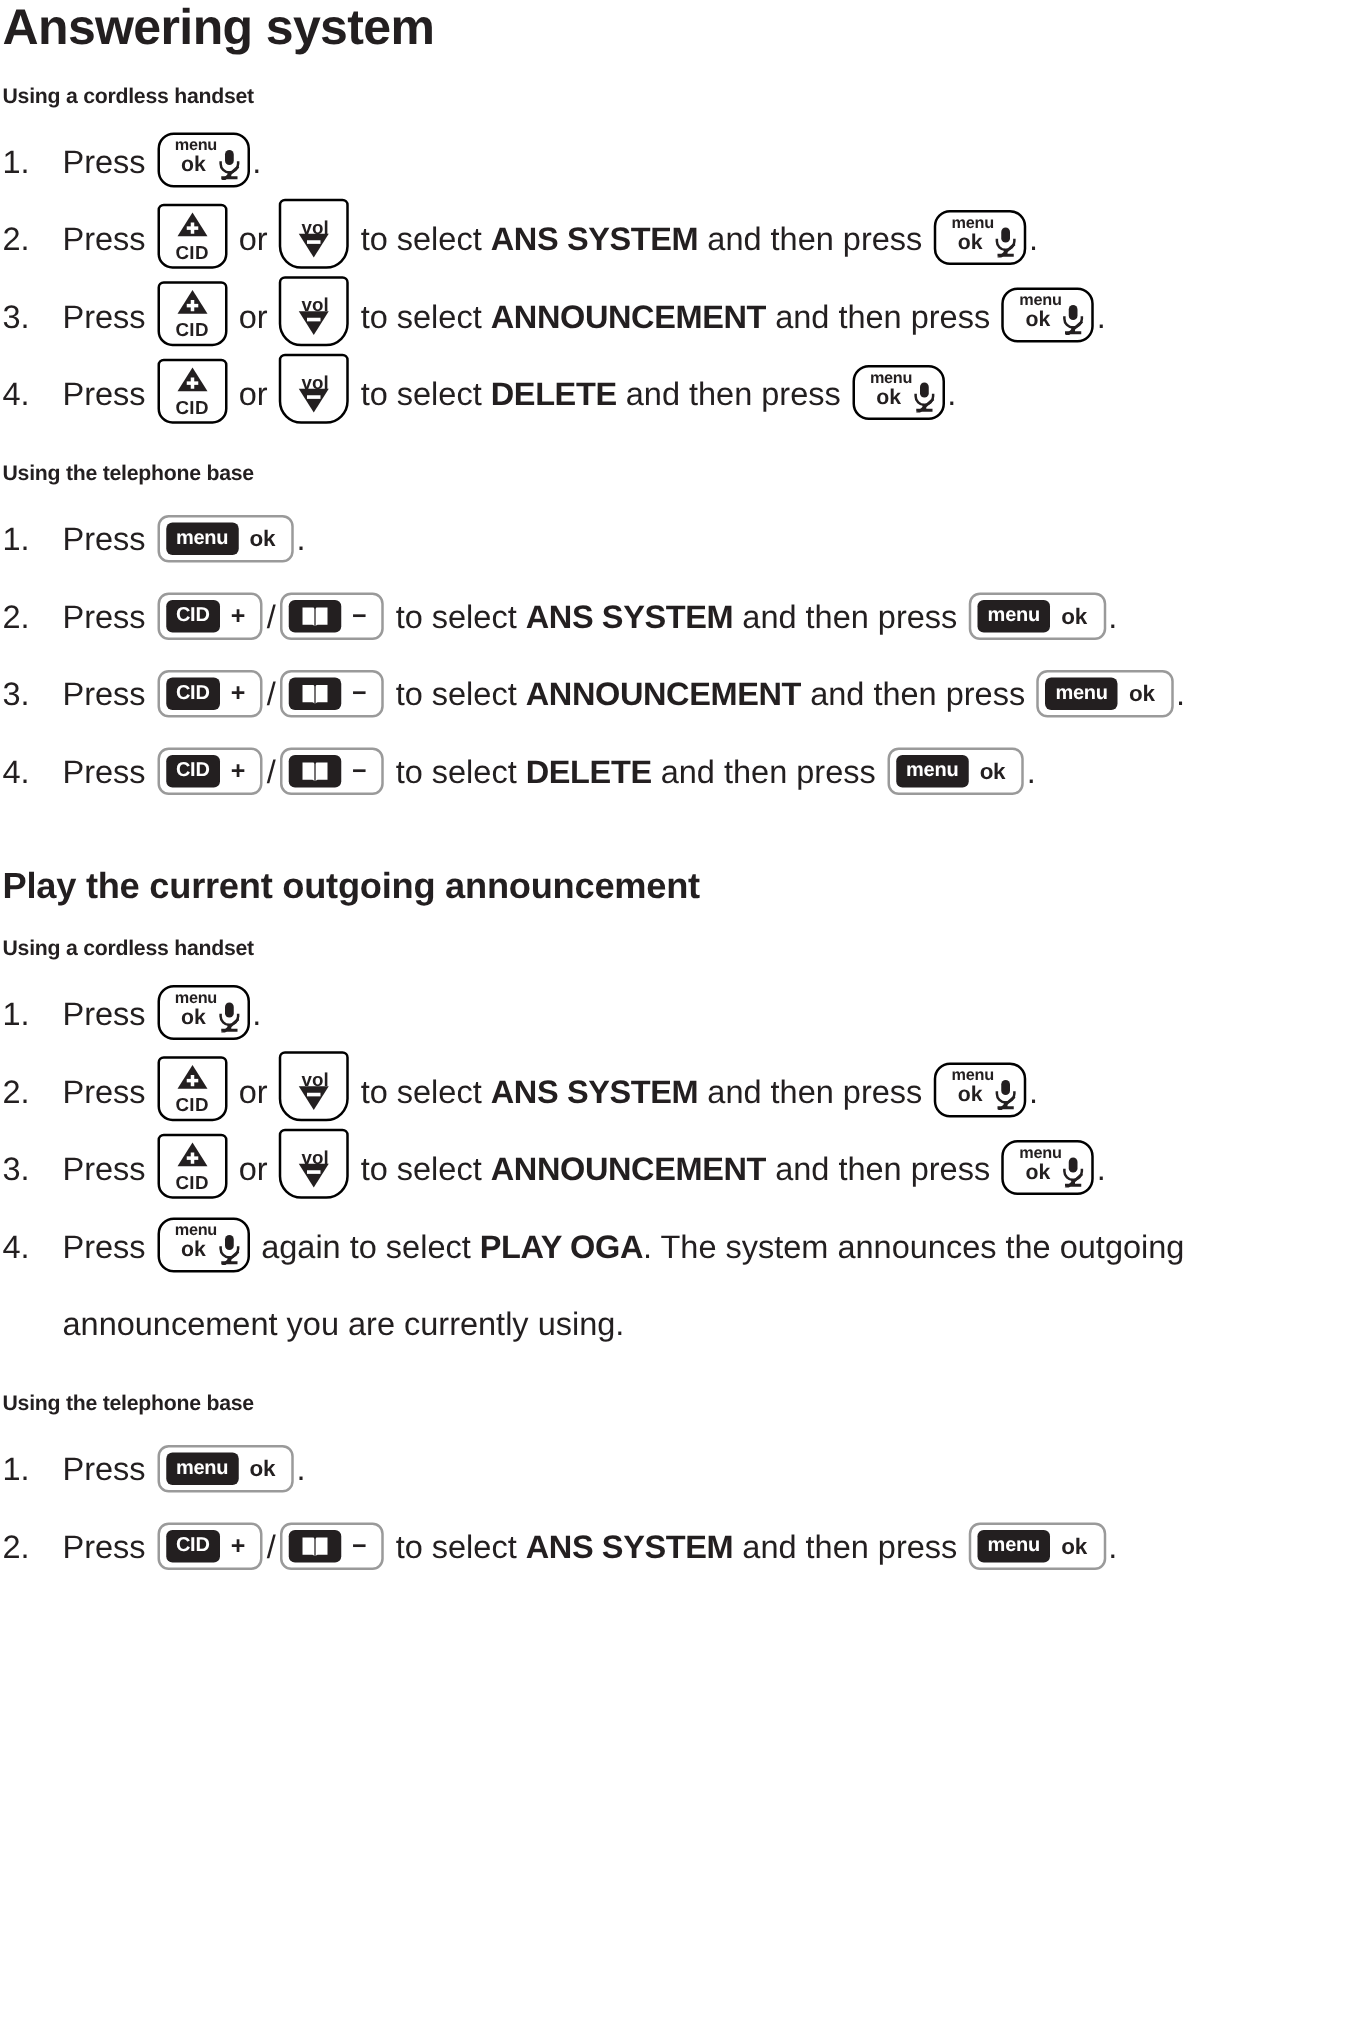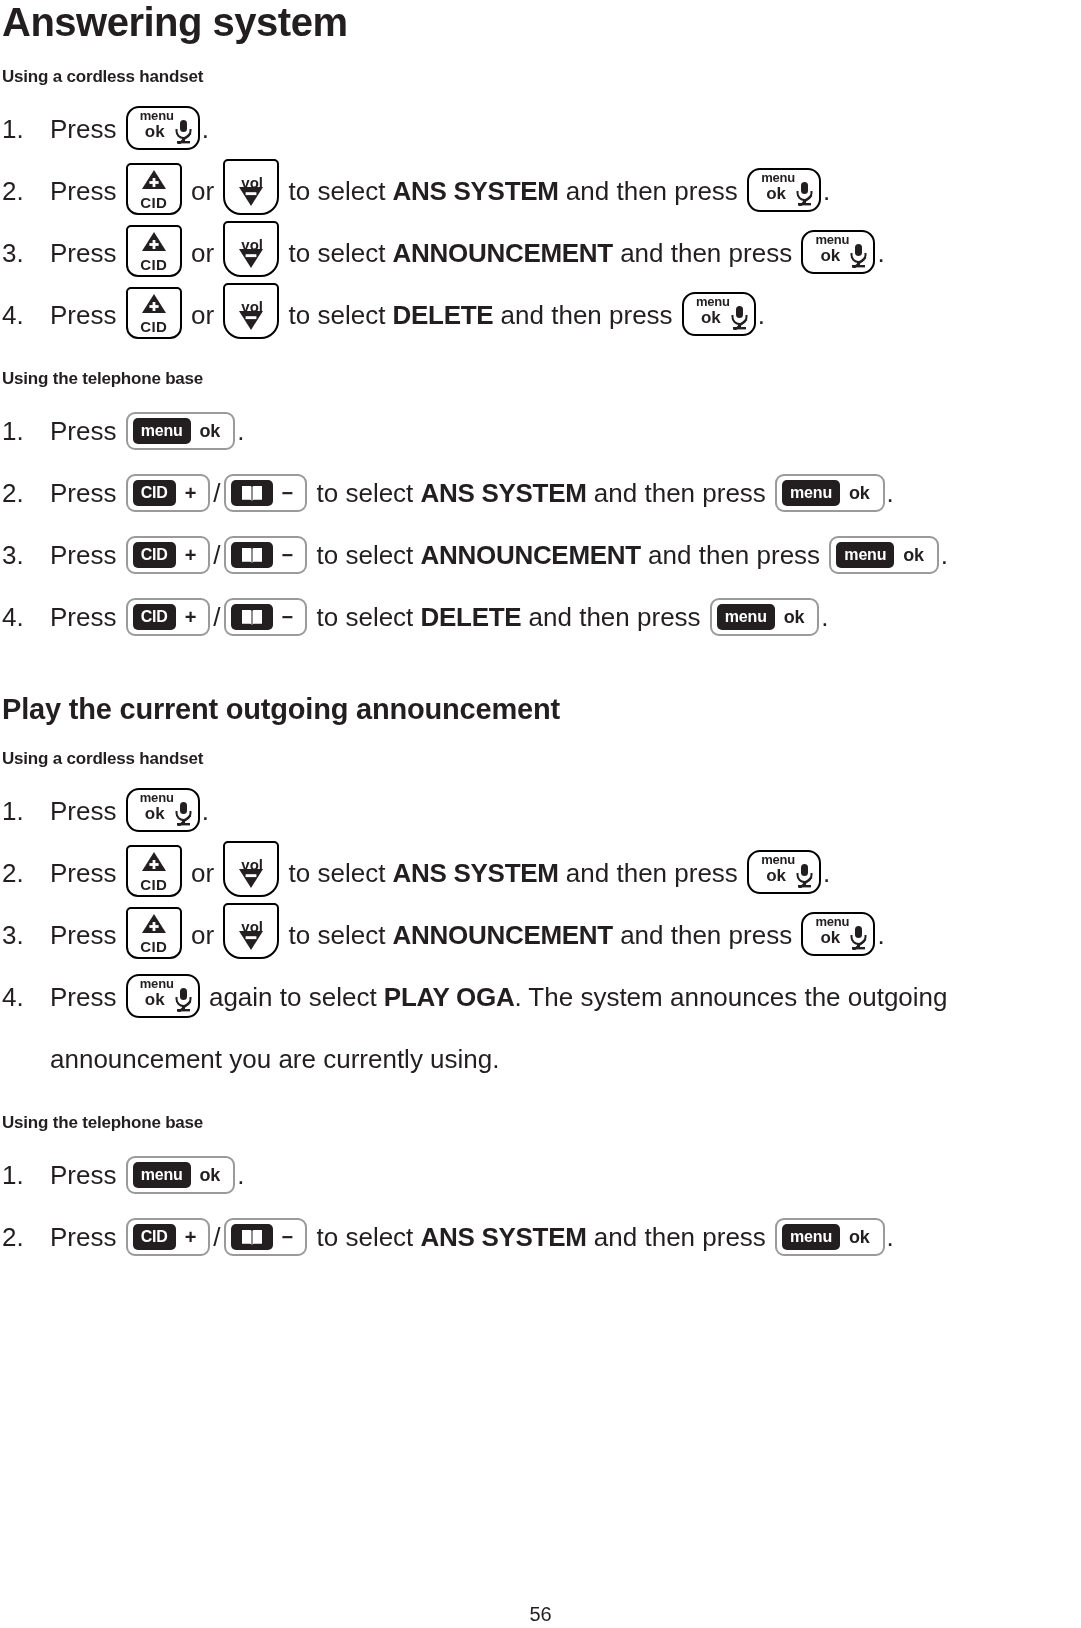--- a/index.html
+++ b/index.html
@@ -677,14 +677,13 @@
       <span>to select</span>
       <span class="bold-val">ANS SYSTEM</span>
       <span>and then press</span>
       <span class="key key-base">
         <span class="pill">menu</span>
         <span class="sym sym-ok">ok</span>
       </span><span>.</span>
     </li>
   </ol>
 
-  <div class="page-number">56</div>
 </div>
 
 </body></html>

